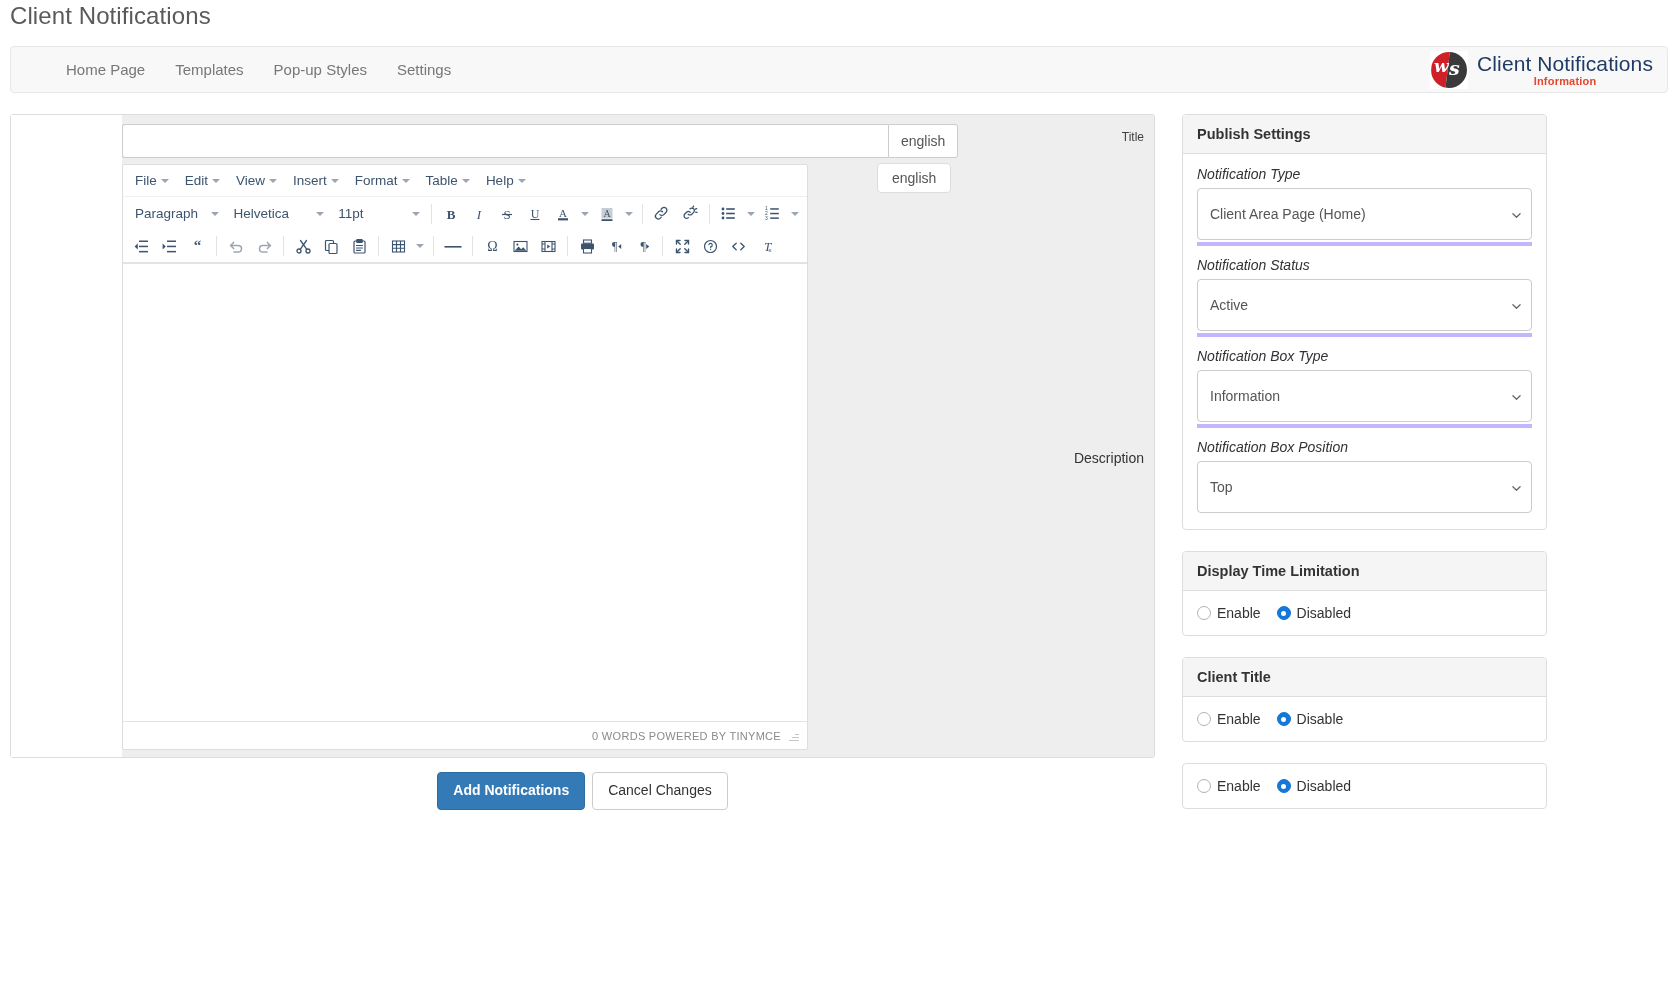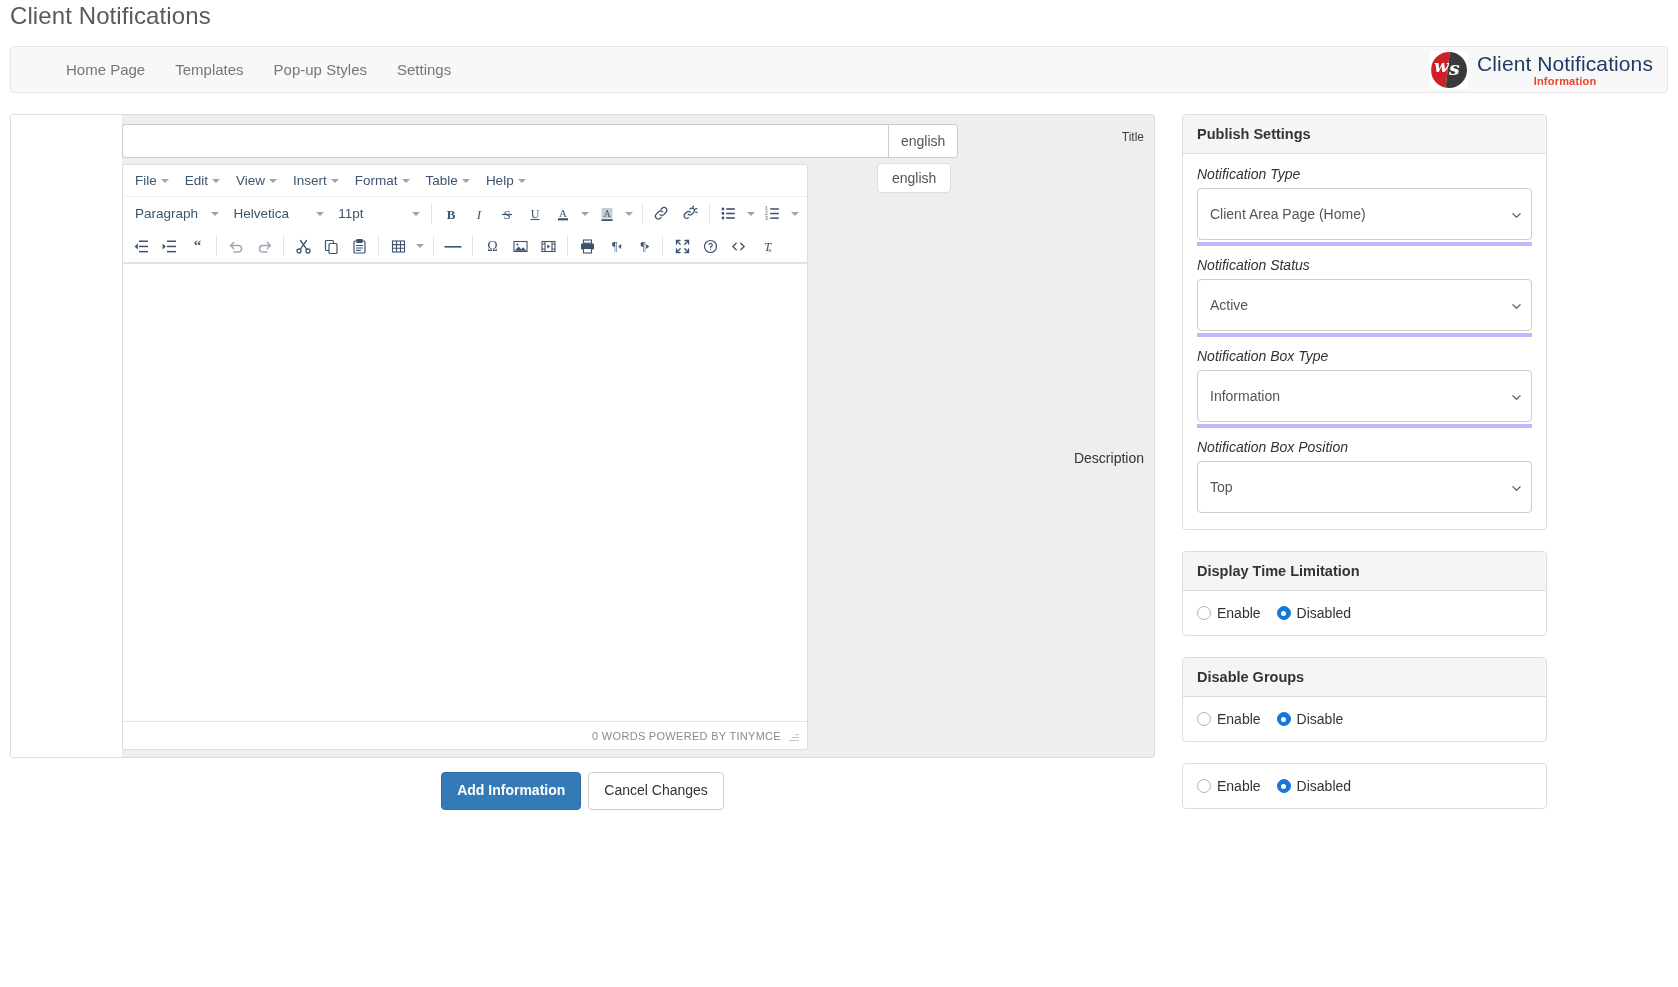--- a/index.html
+++ b/index.html
@@ -753,21 +753,21 @@
         <span class="resize-grip">
             <i></i>
             <i></i>
             <i></i>
           </span>
       </div>
     </div>
   </div>
 
   <div class="actions">
-    <button class="btn btn-primary">Add Information</button>
+    <button class="btn btn-primary">Add Notifications</button>
     <button class="btn btn-default">Cancel Changes</button>
   </div>
 
   <div class="sidebar">
 
     <div class="card">
       <div class="card-head">Publish Settings</div>
       <div class="card-body">
 
         <div class="field">
@@ -840,21 +840,21 @@
           <label class="radio-opt">
             <span class="radio-dot on"></span>
             <span>Disabled</span>
           </label>
         </div>
       </div>
     </div>
 
 
     <div class="card">
-      <div class="card-head">Disable Groups</div>
+      <div class="card-head">Client Title</div>
       <div class="card-body radio">
         <div class="radio-group">
           <label class="radio-opt">
             <span class="radio-dot"></span>
             <span>Enable</span>
           </label>
           <label class="radio-opt">
             <span class="radio-dot on"></span>
             <span>Disable</span>
           </label>

